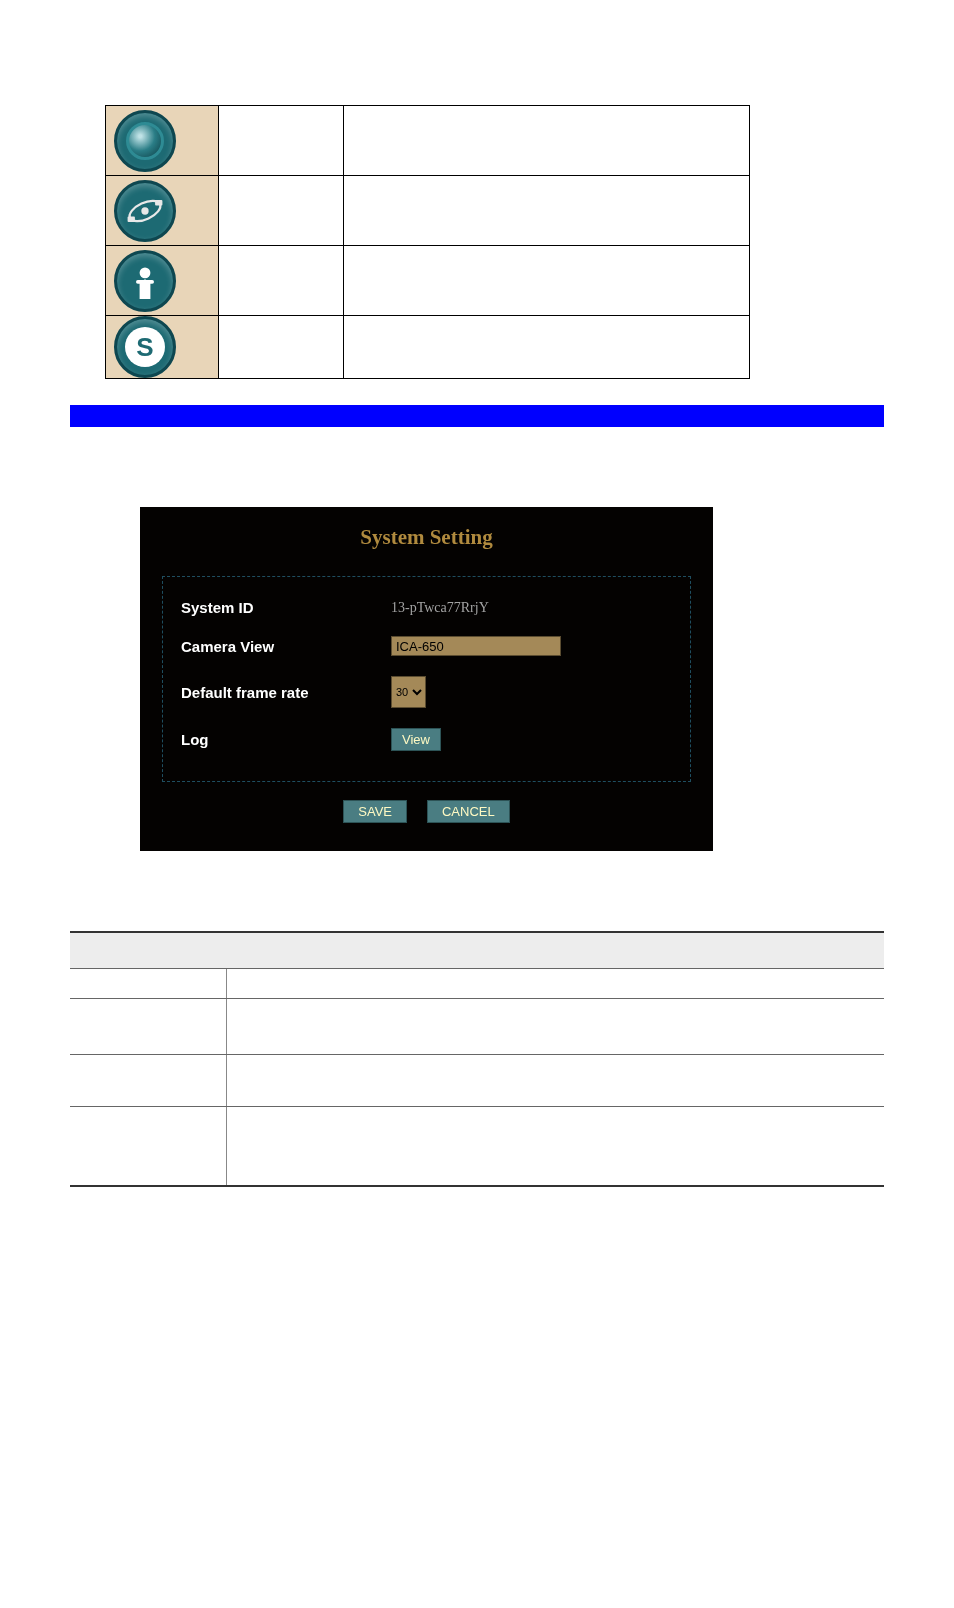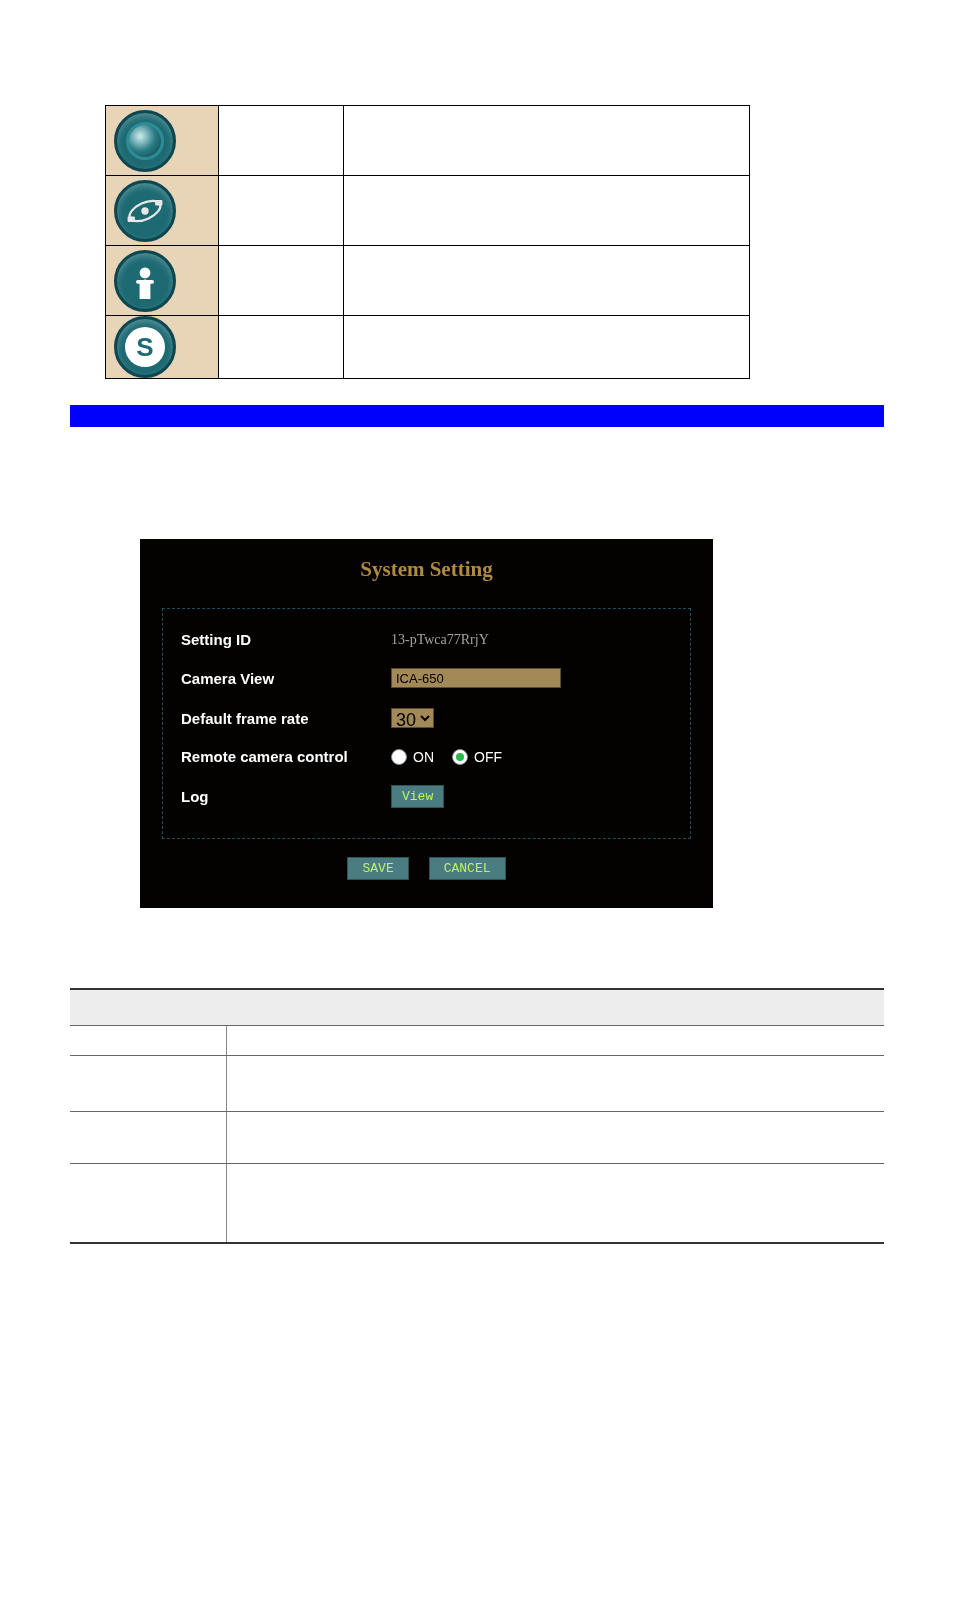--- a/index.html
+++ b/index.html
@@ -70,21 +70,21 @@
   
   .blue-bar {
     background: #0000ff;
     height: 22px;
     margin-top: 26px;
     width: 100%;
   }
 
   
   .panel-wrap {
-    margin-top: 112px;
+    margin-top: 80px;
     margin-left: 70px;
     width: 573px;
     background: #040201;
     padding: 14px 0 28px 0;
   }
   .panel-title {
     text-align: center;
     color: #b08a3e;
     font-size: 21px;
     font-weight: bold;
@@ -125,48 +125,48 @@
     border: 1px solid #5b4c30;
     color: #000;
     font-size: 13px;
     padding: 0 4px;
     font-family: Arial, sans-serif;
   }
   .select-frame {
     background: #a48958;
     border: 1px solid #5b4c30;
     color: #000;
-    font-size: 18px;
-    height: 20px;
+    font-size: 11px;
+    height: 32px;
     font-family: Arial, sans-serif;
   }
   .radio-wrap {
     display: inline-flex; align-items: center;
     margin-right: 18px;
     color: #fff;
     font-size: 14px;
   }
   .radio-dot {
     width: 16px; height: 16px; border-radius: 50%;
     background: #fff; border: 1px solid #888;
     margin-right: 6px;
     display: inline-flex; align-items: center; justify-content: center;
   }
   .radio-dot.checked::after {
     content: ""; width: 8px; height: 8px; border-radius: 50%;
     background: #2bb84a;
   }
   .btn-view, .btn-save, .btn-cancel {
     background: #4a7d82;
-    color: #bef264;
+    color: #fef9c3;
     border: 1px solid #2d5356;
     font-size: 13px;
     padding: 3px 10px;
     cursor: pointer;
-    font-family: Liberation Mono, monospace;
+    font-family: Liberation Sans, sans-serif;
   }
   .btn-save { padding: 3px 14px; }
   .btn-cancel { padding: 3px 14px; }
   .panel-actions {
     text-align: center;
     display: flex;
     justify-content: center;
     gap: 20px;
   }
 
@@ -258,21 +258,21 @@
     </tbody>
   </table>
 
   <div class="blue-bar"></div>
 
   <div class="panel-wrap">
     <div class="panel-title">System Setting</div>
     <div class="panel-box">
 
       <div class="panel-row">
-        <div class="panel-label">Setting ID</div>
+        <div class="panel-label">System ID</div>
         <div class="panel-value">
             <span class="text-val">13-pTwca77RrjY</span>
           </div>
       </div>
 
       <div class="panel-row">
         <div class="panel-label">Camera View</div>
         <div class="panel-value">
           <input class="input-camera" value="ICA-650" style="">
         </div>
@@ -280,33 +280,20 @@
 
       <div class="panel-row">
         <div class="panel-label">Default frame rate</div>
         <div class="panel-value">
           <select class="select-frame">
             <option>30</option>
           </select>
         </div>
       </div>
 
-      <div class="panel-row">
-        <div class="panel-label">Remote camera control</div>
-        <div class="panel-value">
-          <span class="radio-wrap">
-            <span class="radio-dot"></span>
-            <span>ON</span>
-          </span>
-          <span class="radio-wrap">
-            <span class="radio-dot checked"></span>
-            <span>OFF</span>
-          </span>
-        </div>
-      </div>
 
       <div class="panel-row">
         <div class="panel-label">Log</div>
         <div class="panel-value">
           <button class="btn-view">View</button>
         </div>
       </div>
 
     </div>
     <div class="panel-actions">

